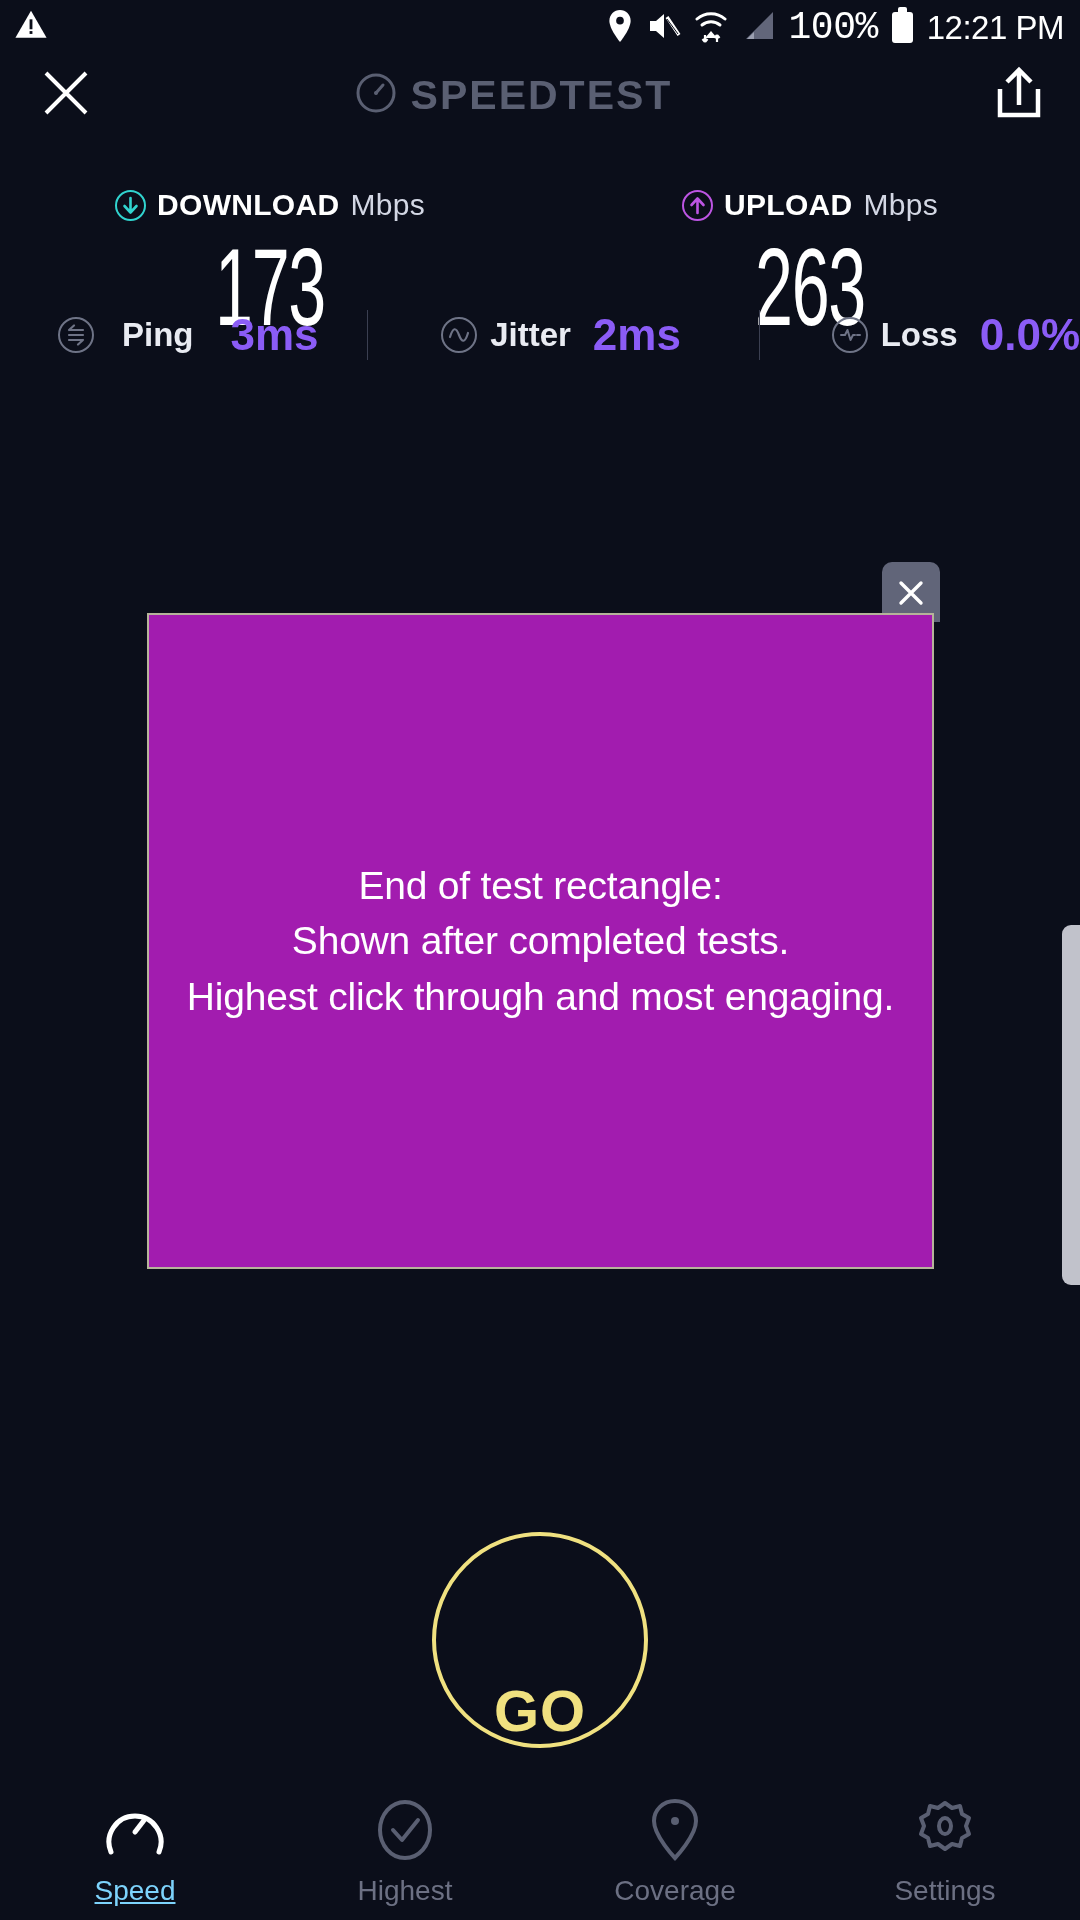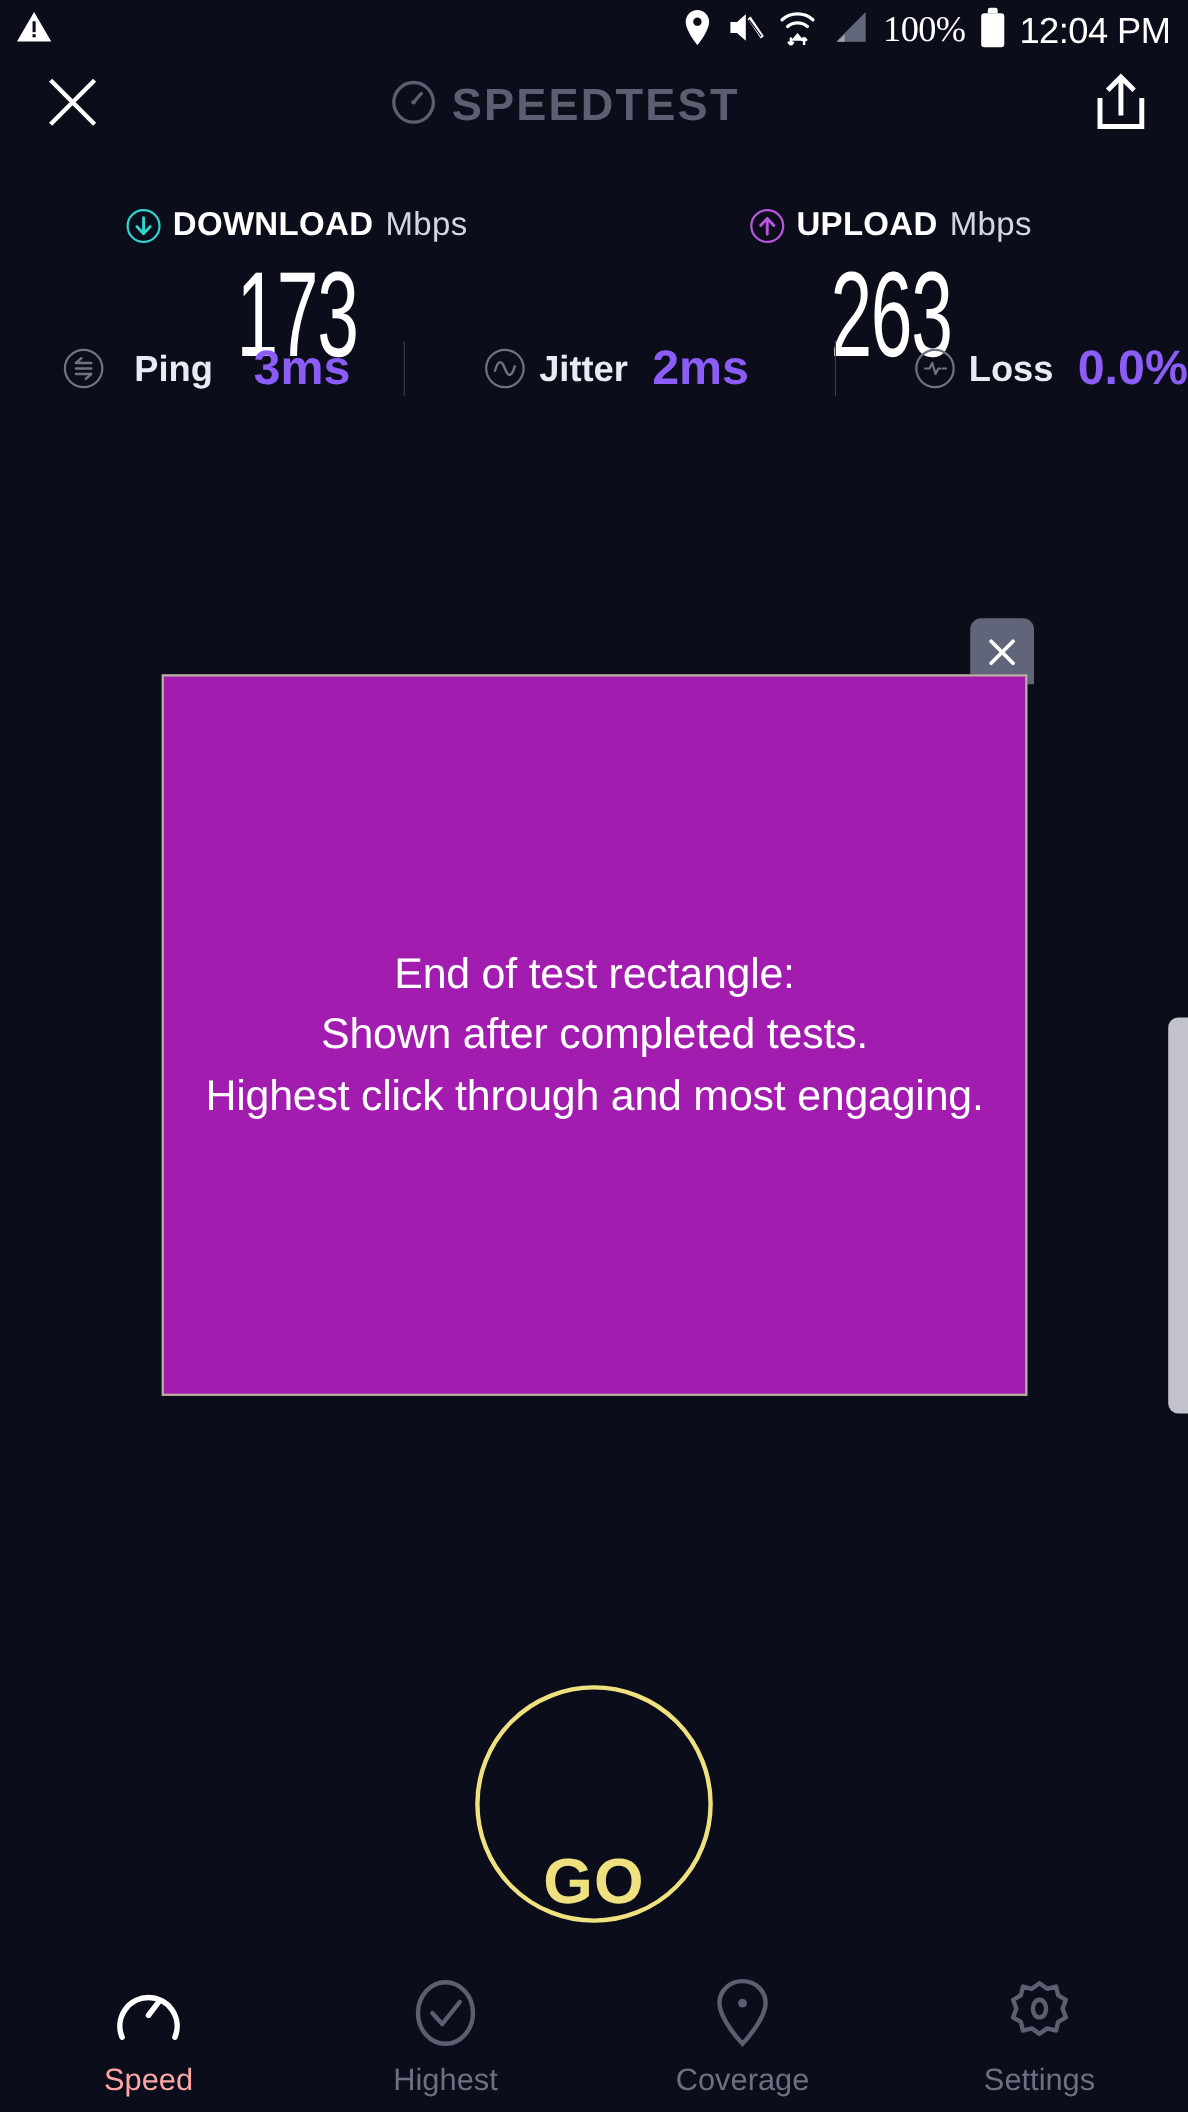--- a/index.html
+++ b/index.html
@@ -21,22 +21,22 @@
     width:1080px; height:55px;
     display:flex; align-items:center;
   }
   .sb-left { position:absolute; left:14px; top:8px; }
   .sb-right {
     position:absolute; right:16px; top:0;
     height:55px;
     display:flex; align-items:center; gap:14px;
   }
   .sb-battery-pct {
-    color:#fff; font-size:33px; letter-spacing:-0.5px;
-    font-family:Liberation Serif, serif;
+    color:#fff; font-size:38px; letter-spacing:-0.5px;
+    font-family:Liberation Mono, monospace;
   }
   .sb-time {
     color:#fff; font-size:33px; letter-spacing:-0.5px;
     font-family:"Liberation Sans", sans-serif;
   }
   .batt-shape {
     width:21px; height:31px;
     background:#fff; border-radius:3px;
     position:relative;
   }
@@ -190,21 +190,21 @@
     width:1080px; height:135px;
     display:flex;
   }
   .nav-item {
     width:270px;
     display:flex; flex-direction:column;
     align-items:center; justify-content:center;
     gap:14px; cursor:pointer;
   }
   .nav-label { font-size:28px; color:#6c7083; }
-  .nav-item.active .nav-label { color:#fca5a5; }
+  .nav-item.active .nav-label { color:#7dd3fc;text-decoration:underline; }
   .nav-ico { height:62px; display:flex; align-items:center; }
 </style>
 </head>
 <body>
 
 <div class="screen">
 
   <div class="statusbar">
     <div class="sb-left">
       <svg width="34" height="34" viewBox="0 0 24 24">
@@ -238,21 +238,21 @@
         </svg>
       </span>
       <span>
         <svg width="34" height="32" viewBox="0 0 34 32">
           <path d="M32 2 L32 29 L5 29 Z" fill="#62667a"></path>
           <path d="M13 22 L13 29 L6 29 Z" fill="#9b9fb0"></path>
         </svg>
       </span>
       <span class="sb-battery-pct">100%</span>
       <span class="batt-shape"></span>
-      <span class="sb-time">12:04 PM</span>
+      <span class="sb-time">12:21 PM</span>
     </div>
   </div>
 
   <div class="apphead">
     <div class="close-x">
       <svg width="56" height="56" viewBox="0 0 56 56">
         <path d="M8 8 L48 48 M48 8 L8 48" stroke="#ffffff" stroke-width="4" stroke-linecap="butt"></path>
       </svg>
     </div>
 

